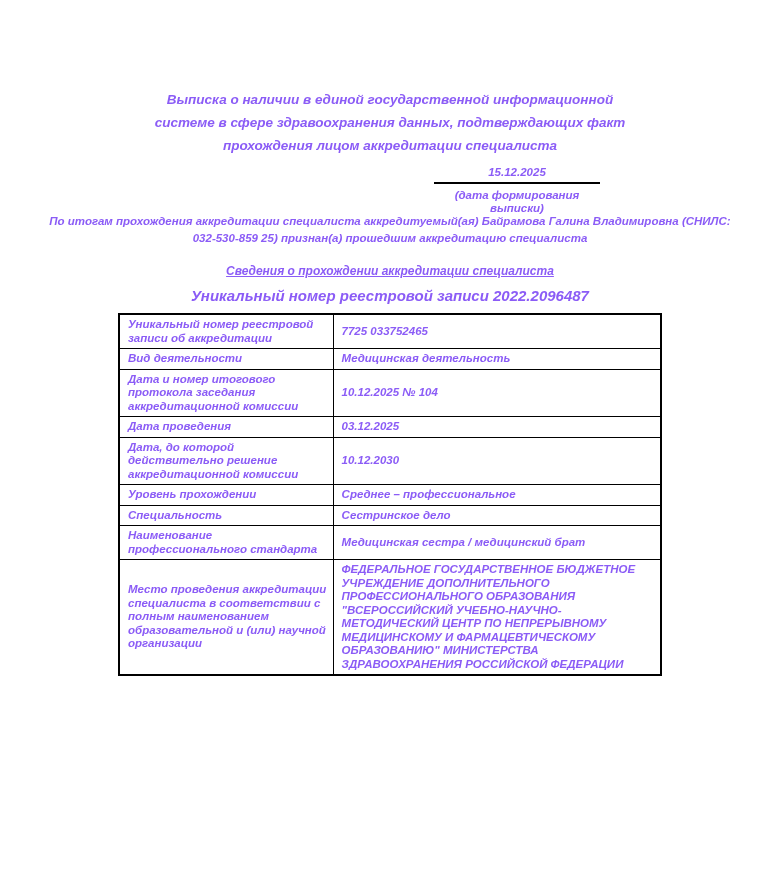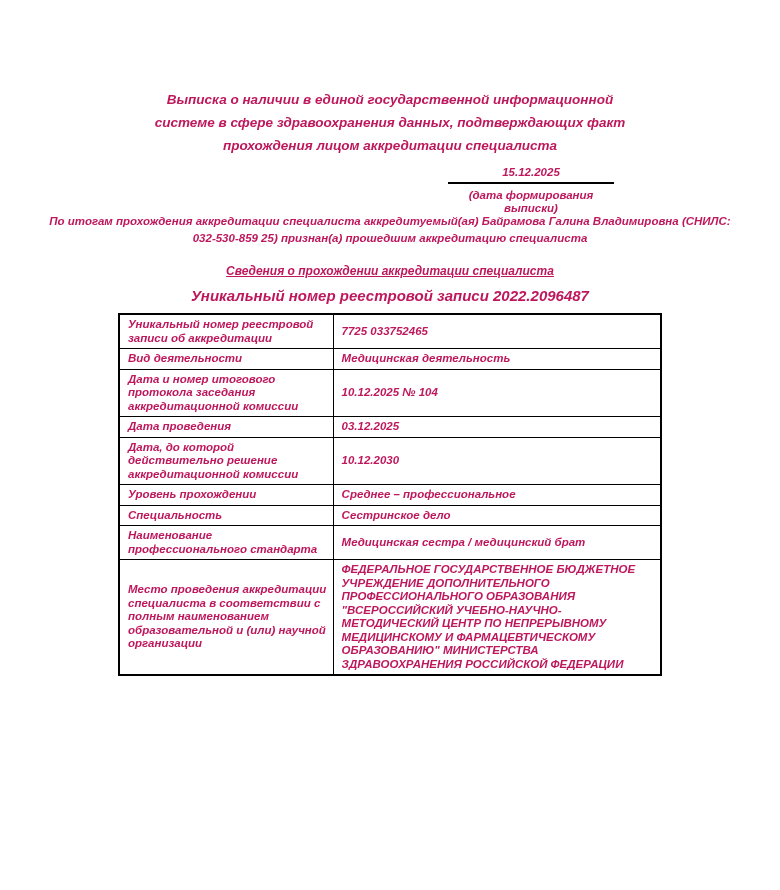--- a/index.html
+++ b/index.html
@@ -5,36 +5,36 @@
   html, body { margin: 0; padding: 0; background: #ffffff; }
   .page {
     position: relative;
     width: 780px;
     height: 890px;
     margin: 0 auto;
     background: #ffffff;
     font-family: "Liberation Sans", sans-serif;
     font-style: italic;
     font-weight: 700;
-    color: #be185d;
+    color: #8b5cf6;
     overflow: hidden;
   }
   .title {
     margin: 0 auto;
     padding-top: 88px;
     width: 630px;
     text-align: center;
     font-size: 13.5px;
     line-height: 23px;
   }
   .tline { display: block; }
   .date-block {
     position: absolute;
     top: 166px;
-    left: 448px;
+    left: 434px;
     width: 166px;
     text-align: center;
     font-size: 11.5px;
     line-height: 13px;
   }
   .date-value {
     border-bottom: 2px solid #000;
     padding-bottom: 3px;
   }
   .date-caption { margin-top: 5px; }

